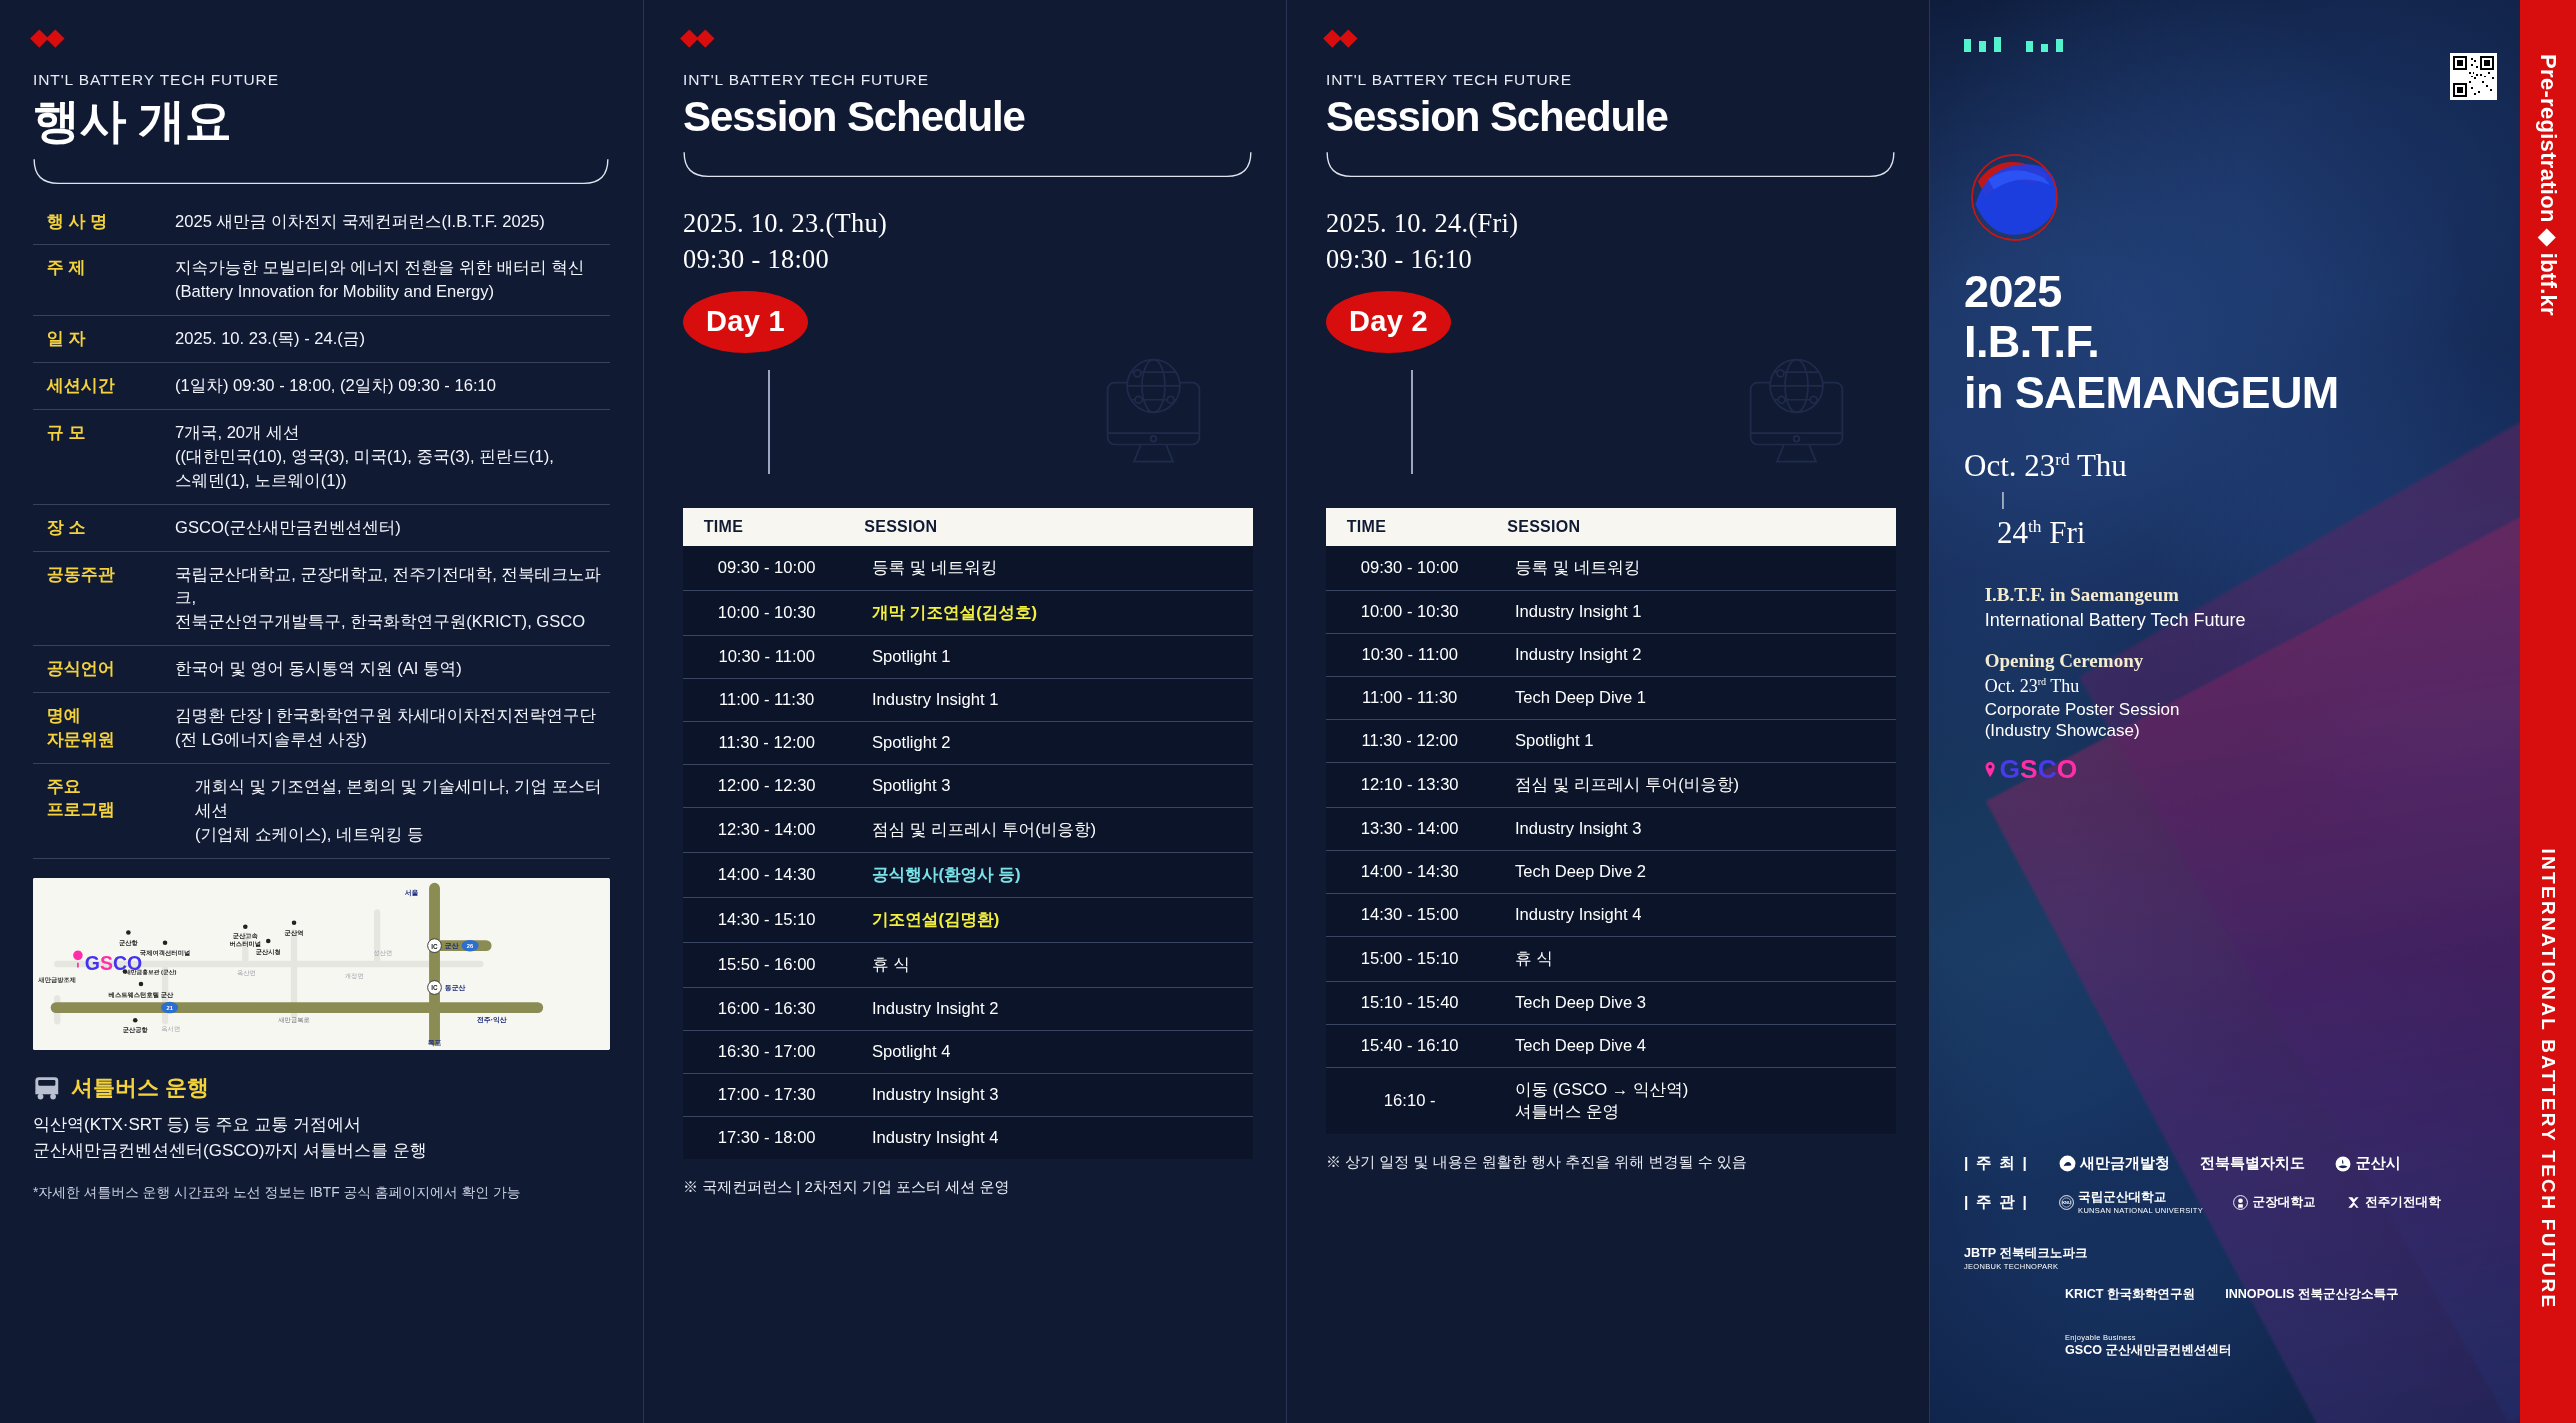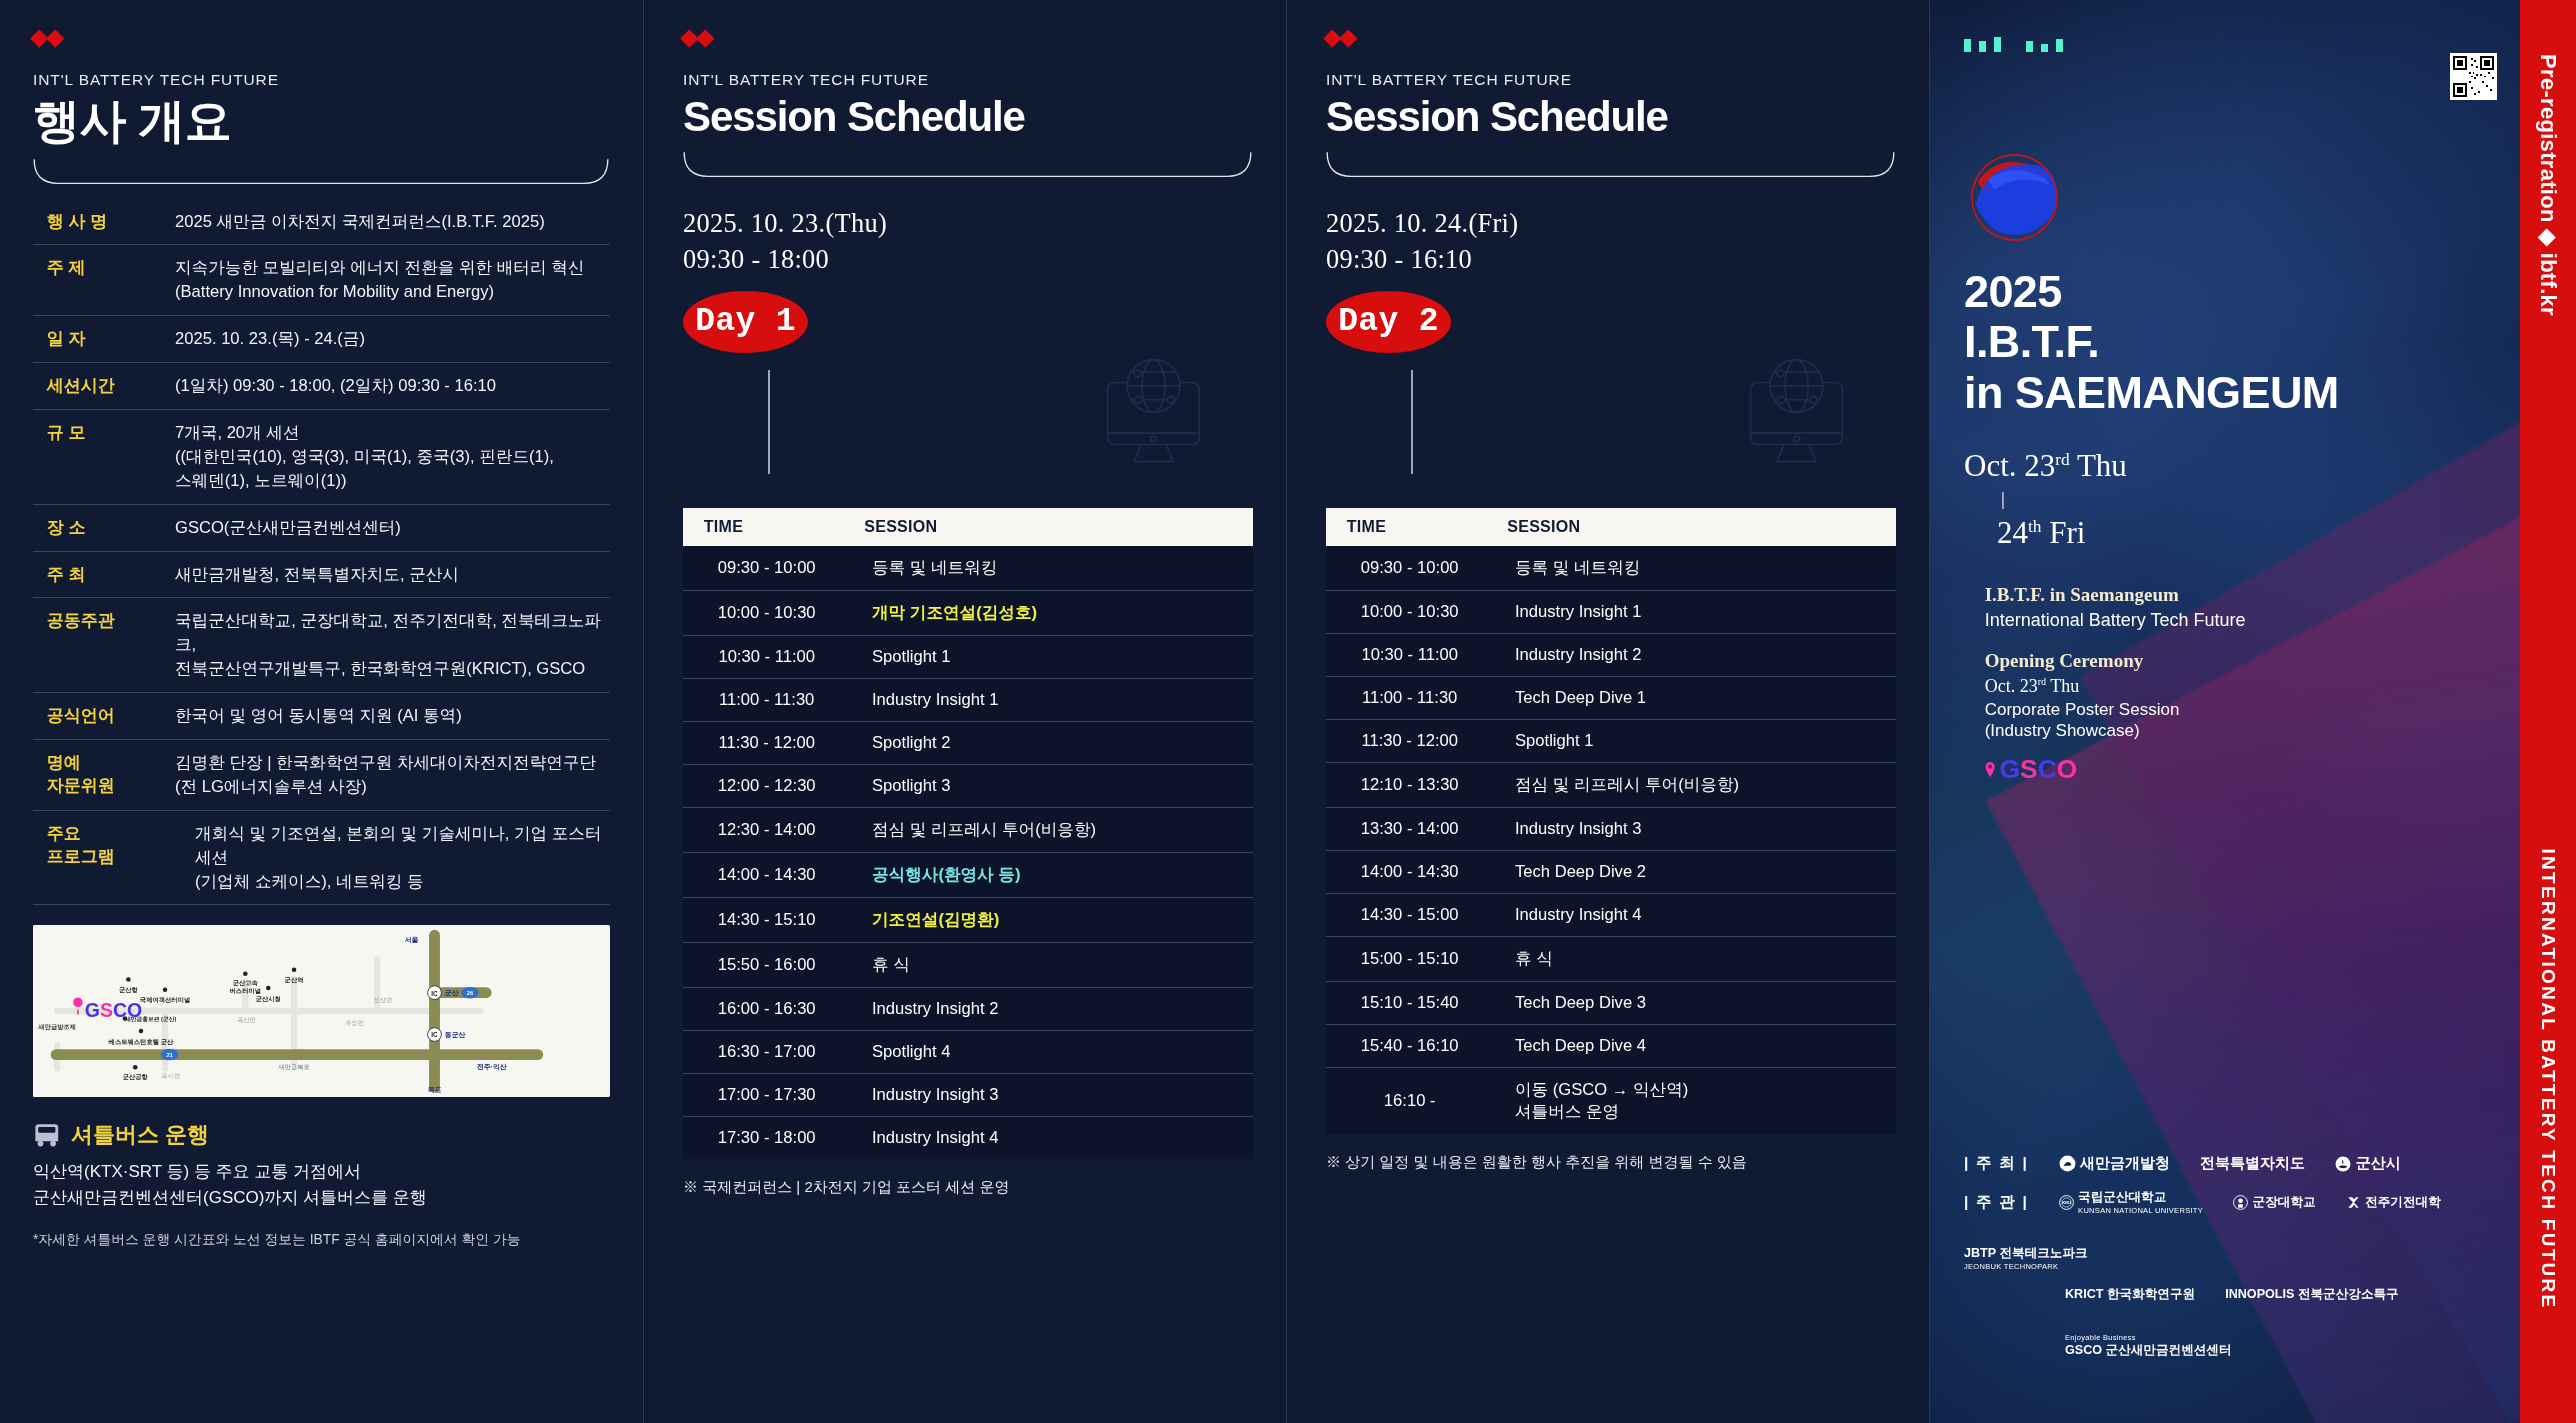--- a/index.html
+++ b/index.html
@@ -43,21 +43,21 @@
   .shuttle-head { display:flex; align-items:center; gap:10.3px; margin-top:23px; }
   .shuttle-title { font-size:22px; font-weight:800; color:#f4d23c; }
   .shuttle-body { font-size:17px; line-height:1.5; margin-top:9.2px; color:#f2f5fb;}
   .shuttle-note { font-size:13.8px; margin-top:20.7px; color:#c9d0e0; }
 
   
   .date-line { font-family:"Liberation Serif", serif; font-size:26.4px; line-height:1.32; margin-top:25px; letter-spacing:0.3px;}
   .day-pill {
     margin-top:13.8px; width:125px; height:62px; border-radius:50%;
     background:#d80d0d; display:flex; align-items:center; justify-content:center;
-    font-family:Liberation Mono, monospace; font-size:33px; font-weight:700; letter-spacing:0.3px;
+    font-family:Liberation Sans, sans-serif; font-size:29px; font-weight:700; letter-spacing:0.3px;
   }
   .deco-zone { position:relative; height:155px; }
   .vline { position:absolute; left:85px; top:17px; width:1.7px; height:104px; background:#9aa6c2; }
   .globe-icon { position:absolute; right:42px; top:2.3px; opacity:.55; }
 
   .sched-table { width:100%; }
   .sched-head { display:flex; background:#f7f6f1; color:#101a33; font-weight:800; font-size:16px; letter-spacing:0.3px; }
   .sched-head .c1 { width:172px; flex:0 0 172px; padding:9.8px 0 9.8px 20.7px; }
   .sched-head .c2 { flex:1; padding:9.8px 0 9.8px 9.2px; }
   .sched-body { background:#0b1429; }
@@ -172,24 +172,20 @@
         </div>
       <div class="info-row">
           <div class="info-key" style="white-space: pre-line;">규     모</div>
           <div class="info-val" style="white-space: pre-line;">7개국, 20개 세션
 ((대한민국(10), 영국(3), 미국(1), 중국(3), 핀란드(1),
 스웨덴(1), 노르웨이(1))</div>
         </div>
       <div class="info-row">
           <div class="info-key" style="white-space: pre-line;">장     소</div>
           <div class="info-val" style="white-space: pre-line;">GSCO(군산새만금컨벤션센터)</div>
-        </div>
-      <div class="info-row">
-          <div class="info-key" style="white-space: pre-line;">주     최</div>
-          <div class="info-val" style="white-space: pre-line;">새만금개발청, 전북특별자치도, 군산시</div>
         </div>
       <div class="info-row">
           <div class="info-key" style="white-space: pre-line;">공동주관</div>
           <div class="info-val" style="white-space: pre-line;">국립군산대학교, 군장대학교, 전주기전대학, 전북테크노파크,
 전북군산연구개발특구, 한국화학연구원(KRICT), GSCO</div>
         </div>
       <div class="info-row">
           <div class="info-key" style="white-space: pre-line;">공식언어</div>
           <div class="info-val" style="white-space: pre-line;">한국어 및 영어 동시통역 지원 (AI 통역)</div>
         </div>

